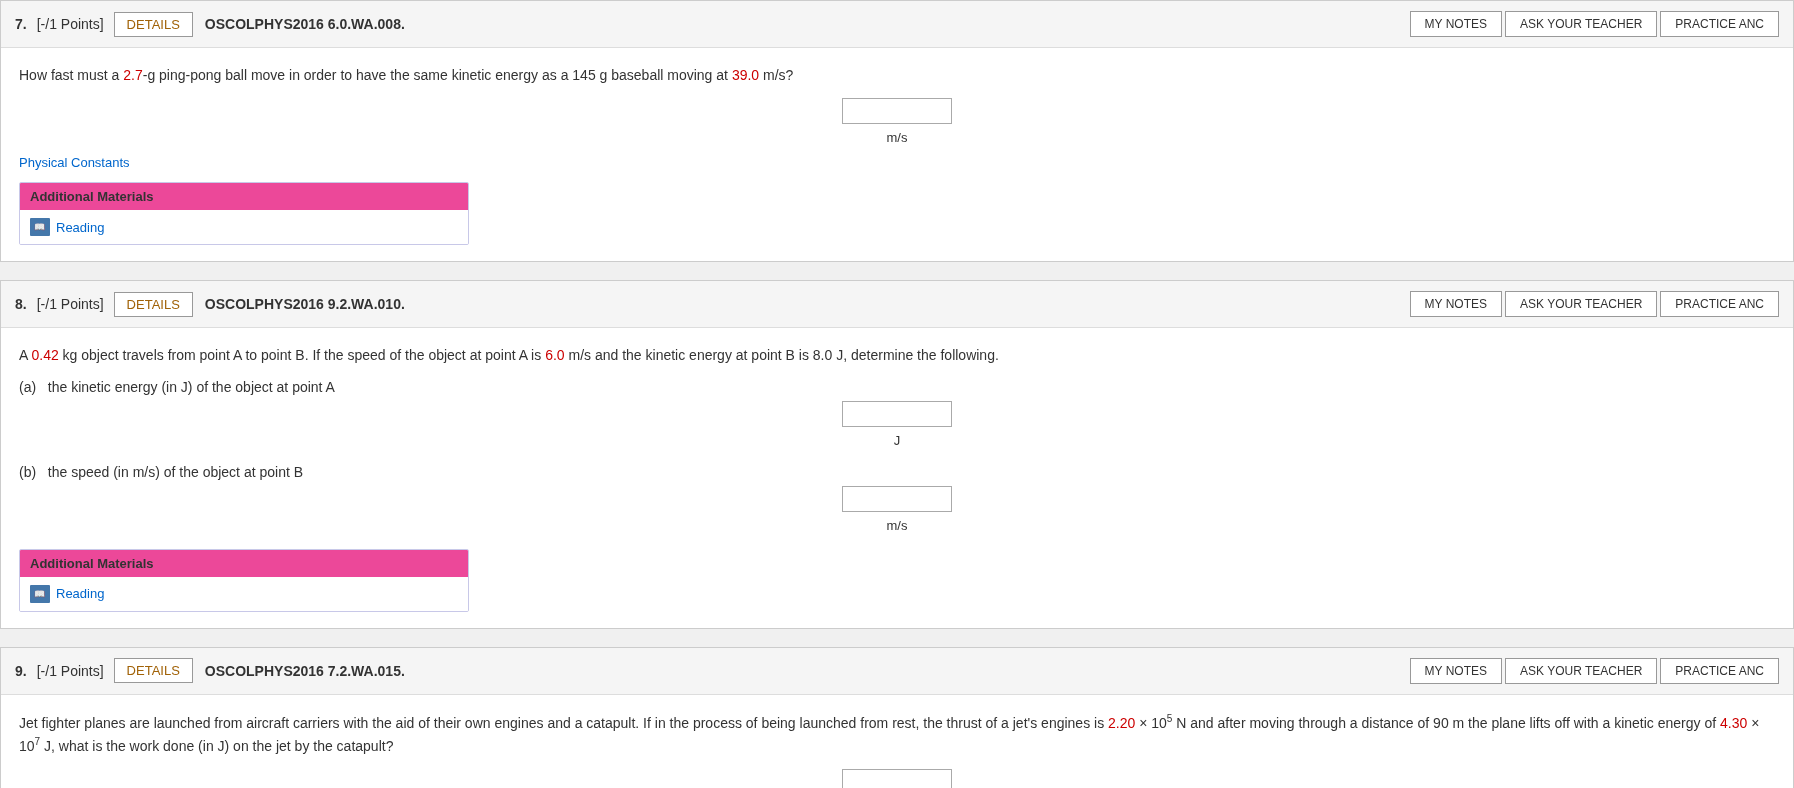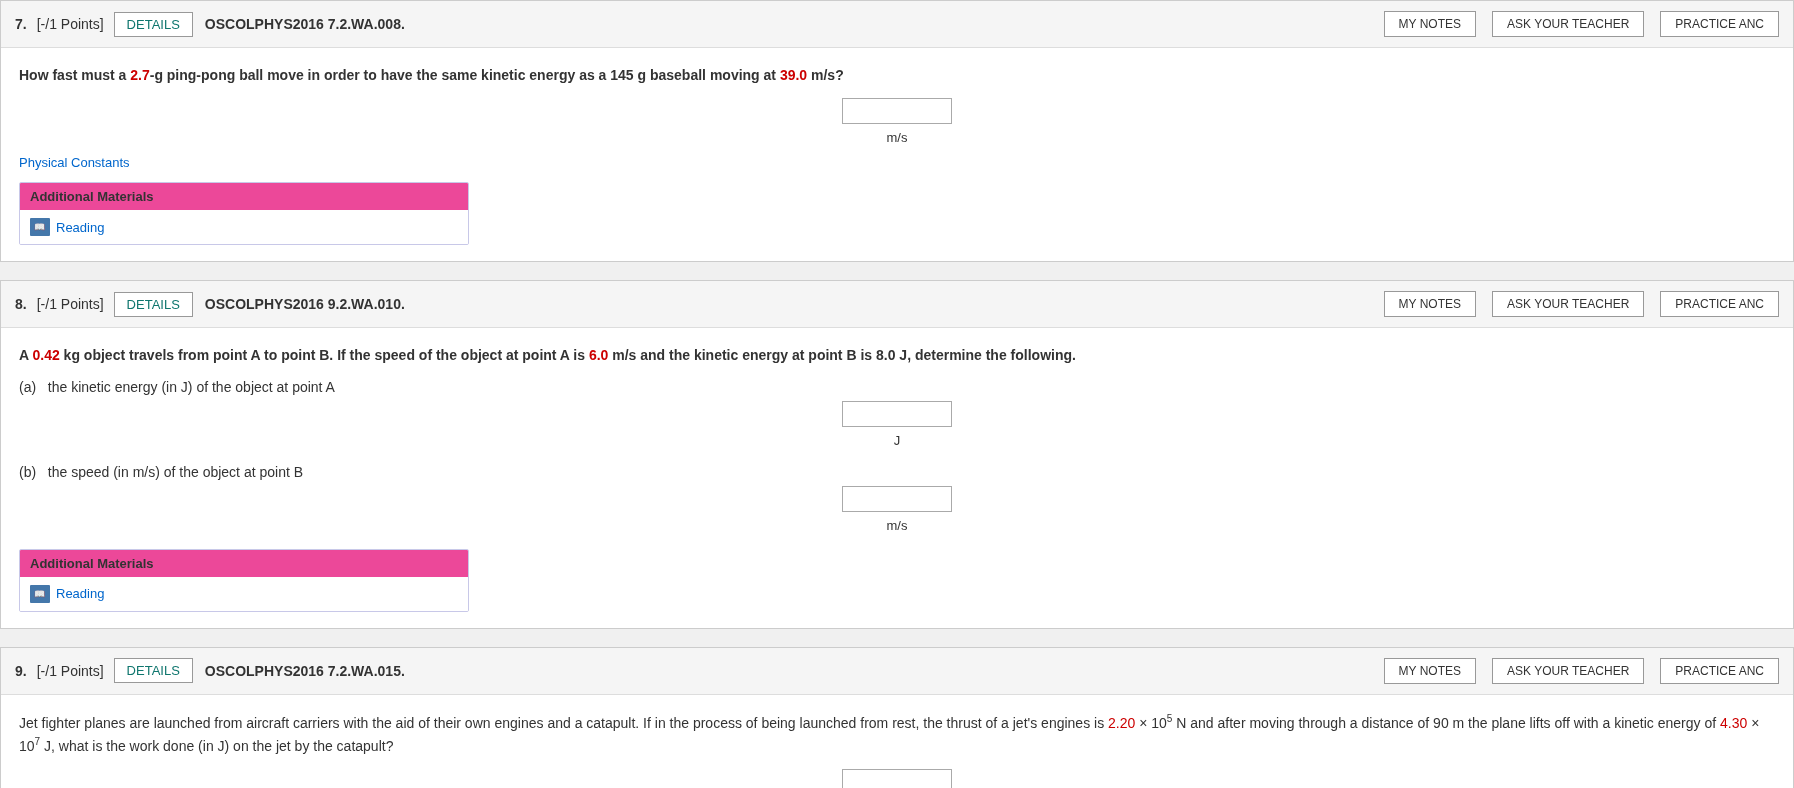--- a/index.html
+++ b/index.html
@@ -32,32 +32,32 @@
       white-space: nowrap;
     }
 
     .details-btn {
       border: 1px solid #999;
       background: #fff;
       padding: 4px 12px;
       font-size: 13px;
       cursor: pointer;
       margin-right: 12px;
-      color: #0f766e;
+      color: #a16207;
     }
 
     .question-code {
       font-size: 14px;
       font-weight: bold;
       flex: 1;
     }
 
     .header-actions {
       display: flex;
-      gap: 17px;
+      gap: 4px;
       margin-left: auto;
     }
 
     .action-btn {
       border: 1px solid #999;
       background: #fff;
       padding: 5px 14px;
       font-size: 12px;
       cursor: pointer;
       color: #333;
@@ -70,21 +70,20 @@
     }
 
     .question-body {
       padding: 16px 18px;
     }
 
     .question-text {
       font-size: 14px;
       line-height: 1.6;
       margin-bottom: 12px;
-      font-weight: bold;
     }
 
     .highlight-red {
       color: #cc0000;
     }
 
     .answer-row {
       display: flex;
       align-items: center;
       margin-bottom: 10px;
@@ -176,21 +175,21 @@
     }
   </style>
 </head>
 <body>
 
 <div class="question-block">
   <div class="question-header">
     <span class="question-number">7.</span>
     <span class="question-number" style="font-weight:normal; margin-right:10px;">[-/1 Points]</span>
     <button class="details-btn">DETAILS</button>
-    <span class="question-code">OSCOLPHYS2016 7.2.WA.008.</span>
+    <span class="question-code">OSCOLPHYS2016 6.0.WA.008.</span>
     <div class="header-actions">
       <button class="action-btn">MY NOTES</button>
       <button class="action-btn">ASK YOUR TEACHER</button>
       <button class="action-btn">PRACTICE ANC</button>
     </div>
   </div>
   <div class="question-body">
     <p class="question-text">
       How fast must a <span class="highlight-red">2.7</span>-g ping-pong ball move in order to have the same kinetic energy as a 145 g baseball moving at <span class="highlight-red">39.0</span> m/s?
     </p>

